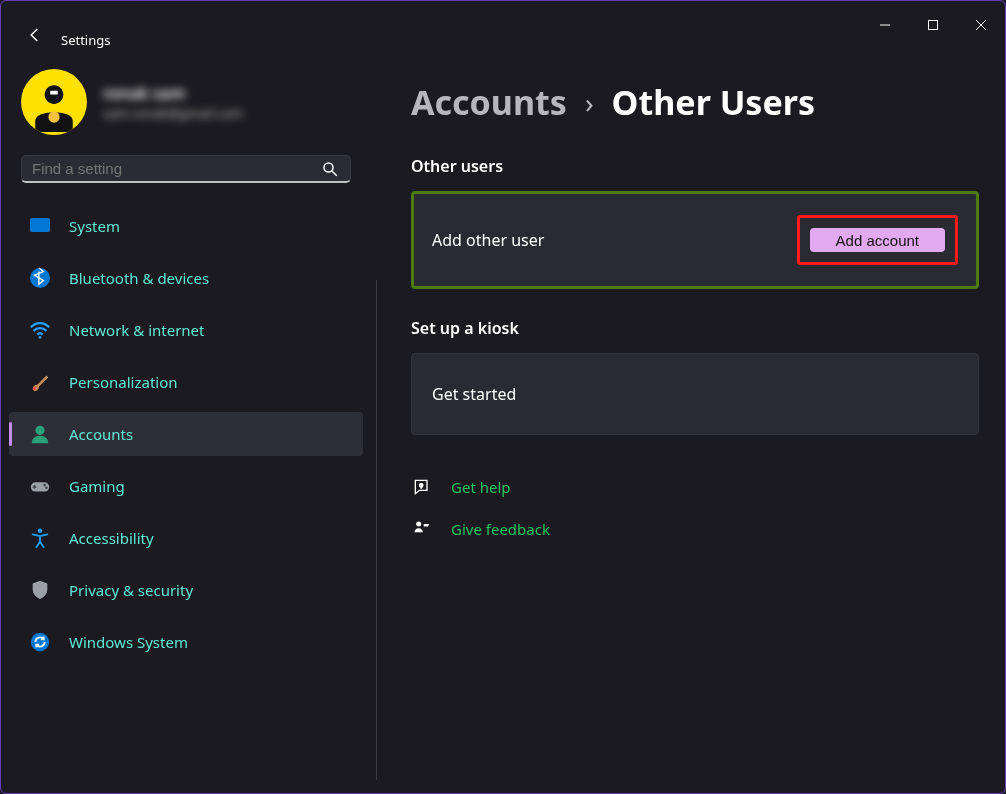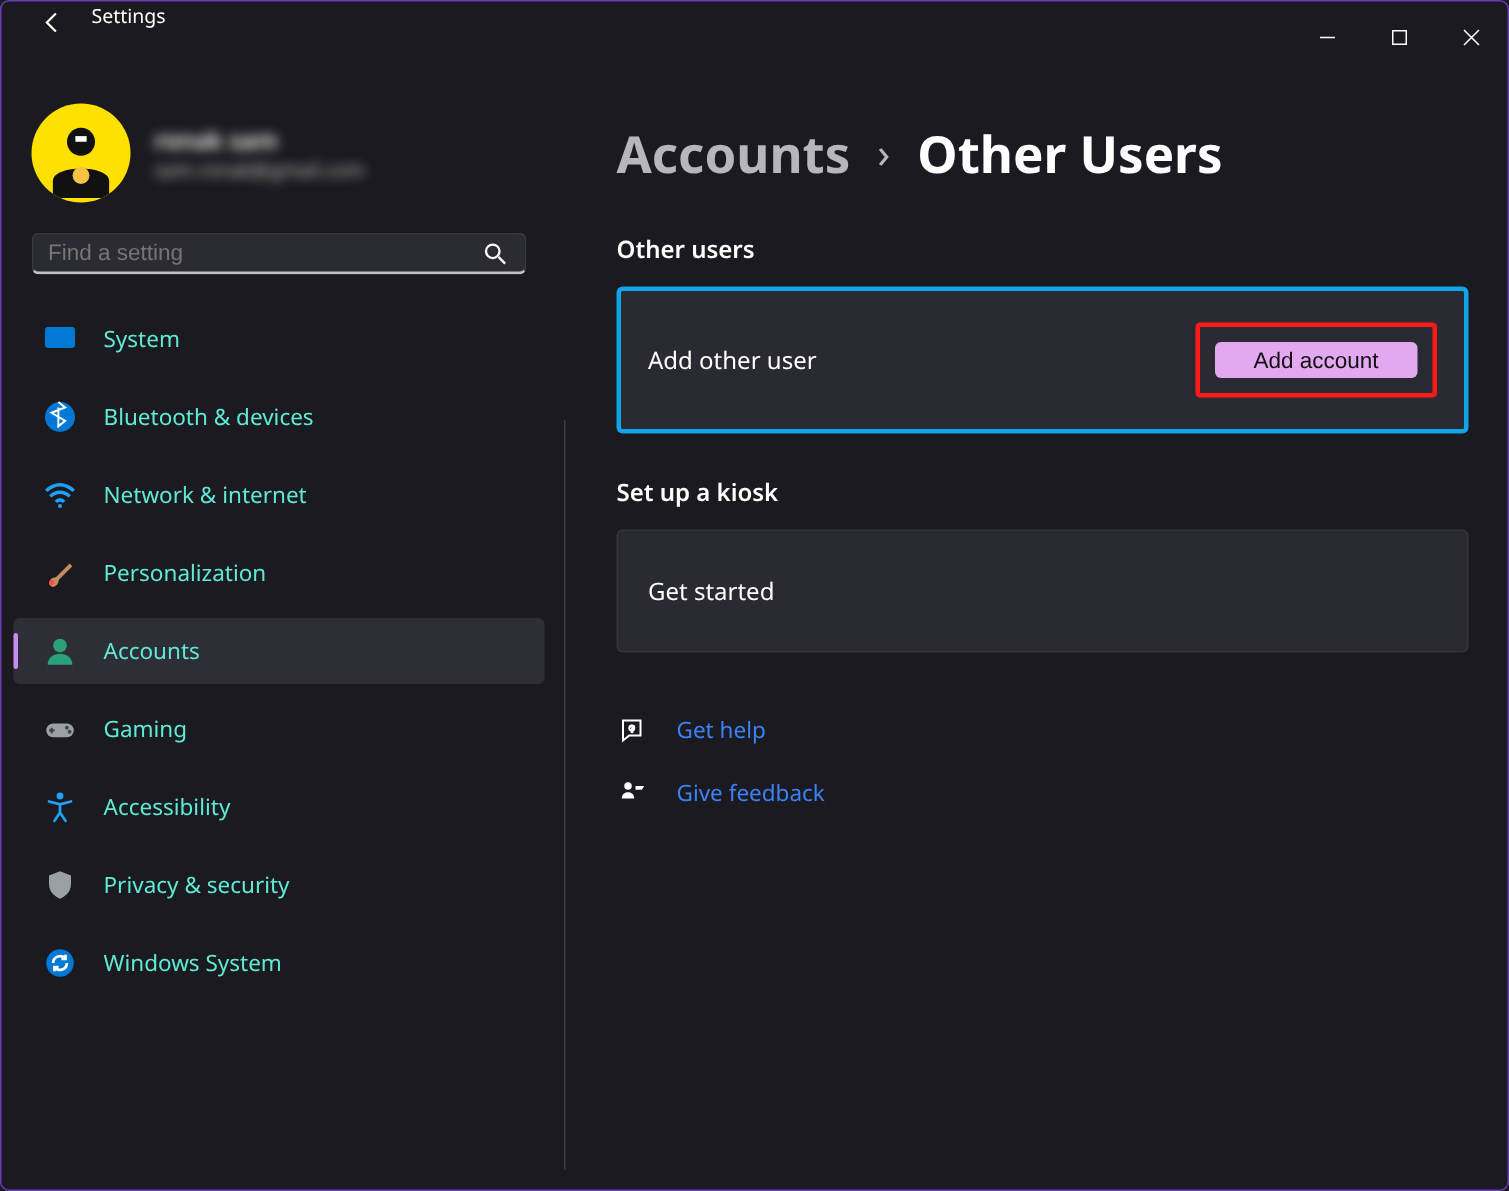--- a/index.html
+++ b/index.html
@@ -10,21 +10,21 @@
     color: #ffffff;
     display: flex;
     flex-direction: column;
     border: 1px solid #6a3db8;
     border-radius: 6px;
   }
   
   .titlebar {
     height: 48px;
     display: flex;
-    align-items: flex-start;
+    align-items: flex-end;
     padding-left: 20px;
   }
   .back-btn {
     width: 28px; height: 28px;
     display:flex; align-items:center; justify-content:center;
     color:#fff;
     margin-right: 12px;
     cursor: pointer;
   }
   .window-title { font-size: 13px; font-weight: 400; flex: 1; }
@@ -105,21 +105,21 @@
   .bc-sep { font-size:28px; color:#b6b6bc; font-weight:400;}
   .section-label { font-size:16px; font-weight:600; margin-bottom:14px; color:#fff;}
   .card {
     background:#2a2a33;
     border:1px solid #34343d;
     border-radius:4px;
     padding:0;
     min-height:82px;
   }
   .card.emph {
-    border: 3px solid #0ea5e9;
+    border: 3px solid #4d7c0f;
     display:flex; align-items:center;
     padding: 0 18px;
     justify-content:space-between;
     height:98px;
   }
   .card-plain {
     display:flex; align-items:center; padding:0 20px; height:82px;
   }
   .card-text { font-size:16px; color:#fff;}
   .add-btn-wrap {
@@ -138,21 +138,21 @@
     font-size:15px;
     cursor:pointer;
   }
   .spacer { height:28px;}
   .link-row {
     display:flex; align-items:center; gap:18px;
     height:36px;
     margin:6px 0;
   }
   .link-row .link-icon { width:22px;height:22px; color:#fff; display:flex;align-items:center;justify-content:center;}
-  .link-row a, .link-row .link-text { color:#3b82f6; font-size:15px; text-decoration:none; cursor:pointer;}
+  .link-row a, .link-row .link-text { color:#22c55e; font-size:15px; text-decoration:none; cursor:pointer;}
 </style>
 </head>
 <body>
 
 <div class="titlebar">
   <div class="back-btn">
     <svg viewBox="0 0 24 24" width="18" height="18" fill="none" stroke="currentColor" stroke-width="2">
         <path d="M15 4 7 12l8 8"></path>
       </svg>
   </div>

